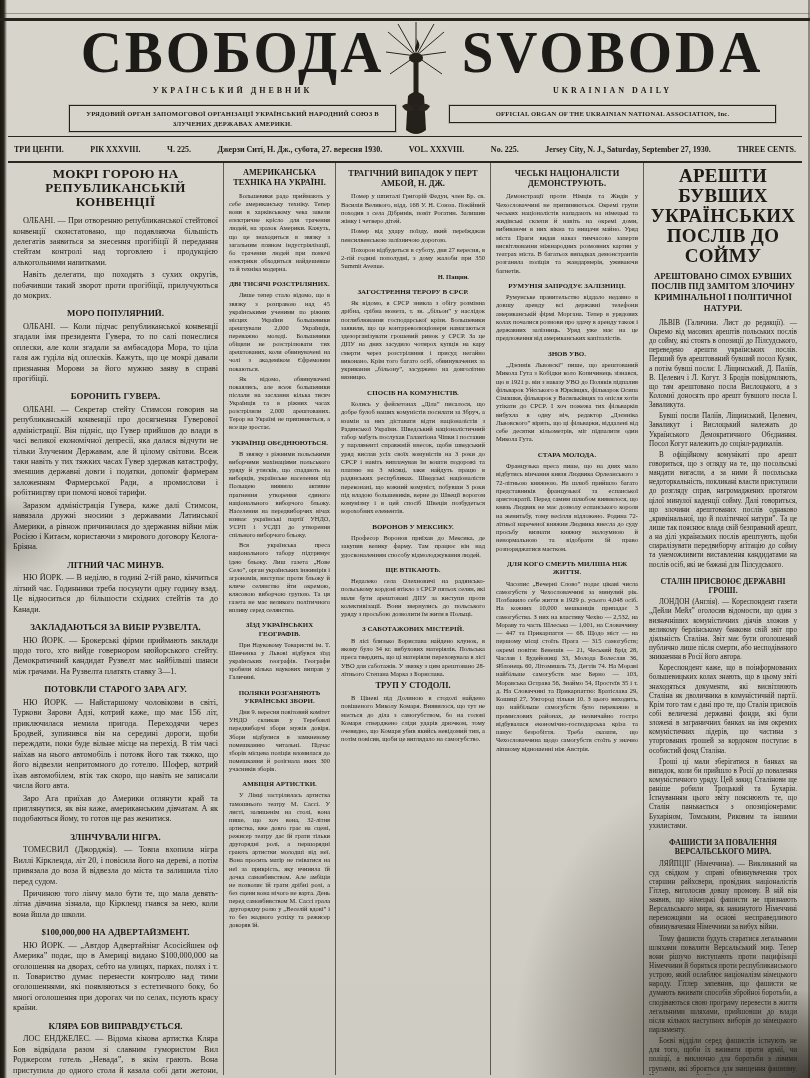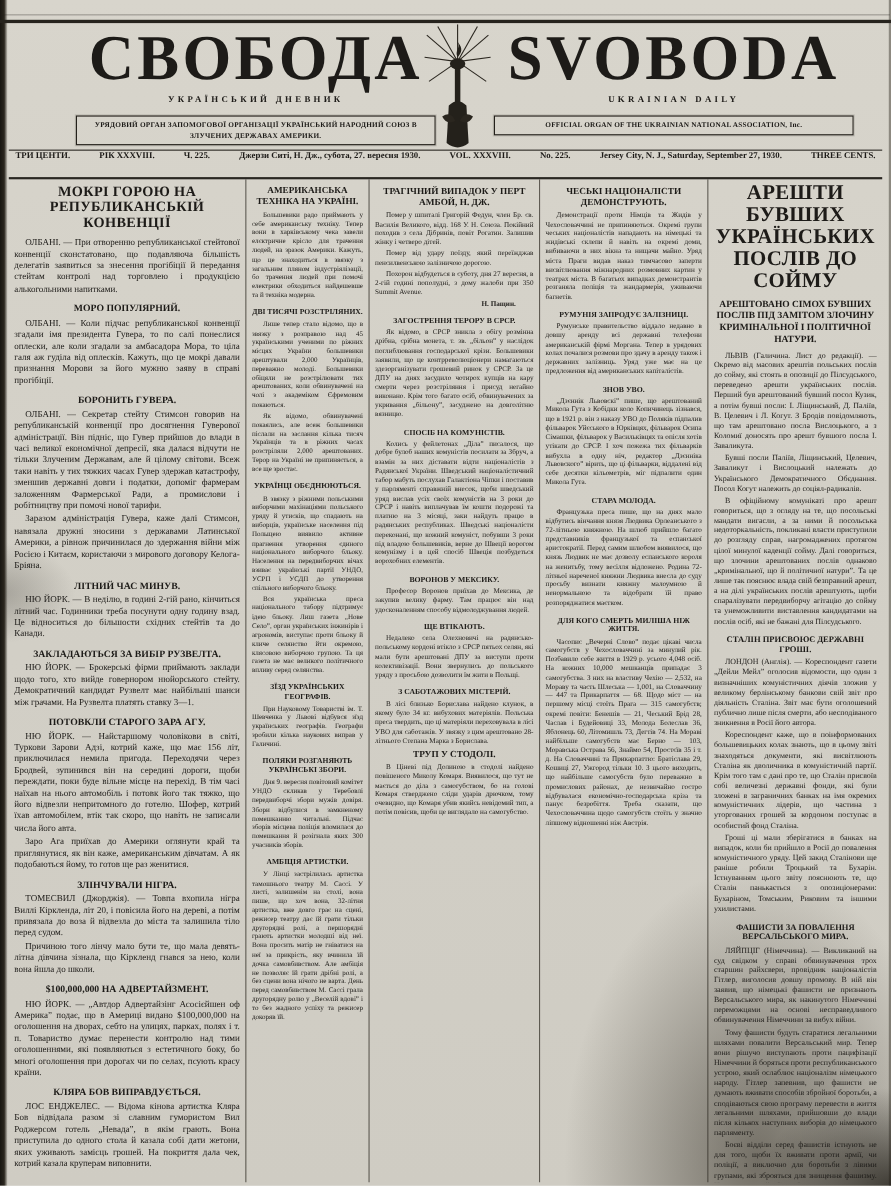--- a/index.html
+++ b/index.html
@@ -21,21 +21,21 @@
   .mh-left{left:40px;}
   .mh-right{left:420px;}
   .mh-title{font-size:57px;font-weight:bold;letter-spacing:3px;line-height:1;
     font-family:"Liberation Serif","DejaVu Serif",serif;transform:scaleY(1.02);}
   .mh-sub{margin-top:5px;font-size:8px;font-weight:bold;letter-spacing:3px;}
   .mh-box{margin:10px auto 0;border:1px solid #24211b;padding:3px 6px;font-size:6.6px;
     font-weight:bold;line-height:1.45;width:86%;letter-spacing:.2px;box-shadow:0 0 0 1px rgba(36,33,27,.15);}
   .emblem{position:absolute;left:374px;top:-2px;width:64px;height:118px;}
   
   .dateline{position:absolute;left:8px;top:136px;width:794px;height:24px;
-    border-top:1px solid #2a2722;border-bottom:2px solid #2a2722;display:flex;align-items:flex-start;
+    border-top:1px solid #2a2722;border-bottom:2px solid #2a2722;display:flex;align-items:center;
     font-size:8px;font-weight:bold;white-space:nowrap;}
   .dl-item{padding:0 6px;}
   .dl-sp{flex:1;}
   
   .cols{position:absolute;left:8px;top:163px;width:794px;height:912px;display:flex;overflow:hidden;}
   .col{box-sizing:border-box;padding:3px 5px 0;overflow:hidden;line-height:1.27;}
   .col + .col{border-left:1px solid rgba(55,51,43,.75);}
   .b-hl-md{font-size:13px;font-weight:bold;text-align:center;line-height:1.08;margin:1px 0 7px;letter-spacing:.3px;}
   .b-hl-lg{font-size:19px;font-weight:bold;text-align:center;line-height:1.05;margin:0 0 5px;letter-spacing:.3px;}
   .b-deck{font-weight:bold;text-align:center;font-size:1.2em;line-height:1.25;margin:0 0 5px;}
@@ -100,20 +100,21 @@
       <span class="dl-sp"></span>
     <span class="dl-item">Jersey City, N. J., Saturday, September 27, 1930.</span>
       <span class="dl-sp"></span>
     <span class="dl-item">THREE CENTS.</span>
   </div>
 
   <div class="cols">
       <div class="col" style="width: 215px; font-size: 8.2px;">
         <div class="b-hl-md">МОКРІ ГОРОЮ НА РЕПУБЛИКАНСЬКІЙ КОНВЕНЦІЇ</div>
         <div class="b-p">ОЛБАНІ. — При отворенню републиканської стейтової конвенції сконстатовано, що подавляюча більшість делегатів заявиться за знесення прогібіції й передання стейтам контролі над торговлею і продукцією алькогольними напитками.</div>
+        <div class="b-p">Навіть делегати, що походять з сухих округів, побачивши такий зворот проти прогібіції, прилучуються до мокрих.</div>
         <div class="b-head">МОРО ПОПУЛЯРНИЙ.</div>
         <div class="b-p">ОЛБАНІ. — Коли підчас републиканської конвенції згадали імя президента Гувера, то по салі понеслися оплески, але коли згадали за амбасадора Мора, то ціла галя аж гуділа від оплесків. Кажуть, що це мокрі давали признання Морови за його мужню заяву в справі прогібіції.</div>
         <div class="b-head">БОРОНИТЬ ГУВЕРА.</div>
         <div class="b-p">ОЛБАНІ. — Секретар стейту Стимсон говорив на републиканській конвенції про досягнення Гуверової адміністрації. Він підніс, що Гувер прийшов до влади в часі великої економічної депресії, яка далася відчути не тільки Злученим Державам, але й цілому світови. Всеж таки навіть у тих тяжких часах Гувер здержав катастрофу, зменшив державні довги і податки, допоміг фармерам заложенням Фармерської Ради, а промислови і робітництву при помочі нової тарифи.</div>
         <div class="b-p">Заразом адміністрація Гувера, каже далі Стимсон, навязала дружні зносини з державами Латинської Америки, а рівнож причинилася до здержання війни між Росією і Китаєм, користаючи з мирового договору Келога-Бріяна.</div>
         <div class="b-head">ЛІТНИЙ ЧАС МИНУВ.</div>
         <div class="b-p">НЮ ЙОРК. — В неділю, в годині 2-гій рано, кінчиться літний час. Годинники треба посунути одну годину взад. Це відноситься до більшости східних стейтів та до Канади.</div>
         <div class="b-head">ЗАКЛАДАЮТЬСЯ ЗА ВИБІР РУЗВЕЛТА.</div>
         <div class="b-p">НЮ ЙОРК. — Брокерські фірми приймають заклади щодо того, хто вийде говернором нюйорського стейту. Демократичний кандидат Рузвелт має найбільші шанси між грачами. На Рузвелта платять ставку 3—1.</div>
         <div class="b-head">ПОТОВКЛИ СТАРОГО ЗАРА АГУ.</div>

